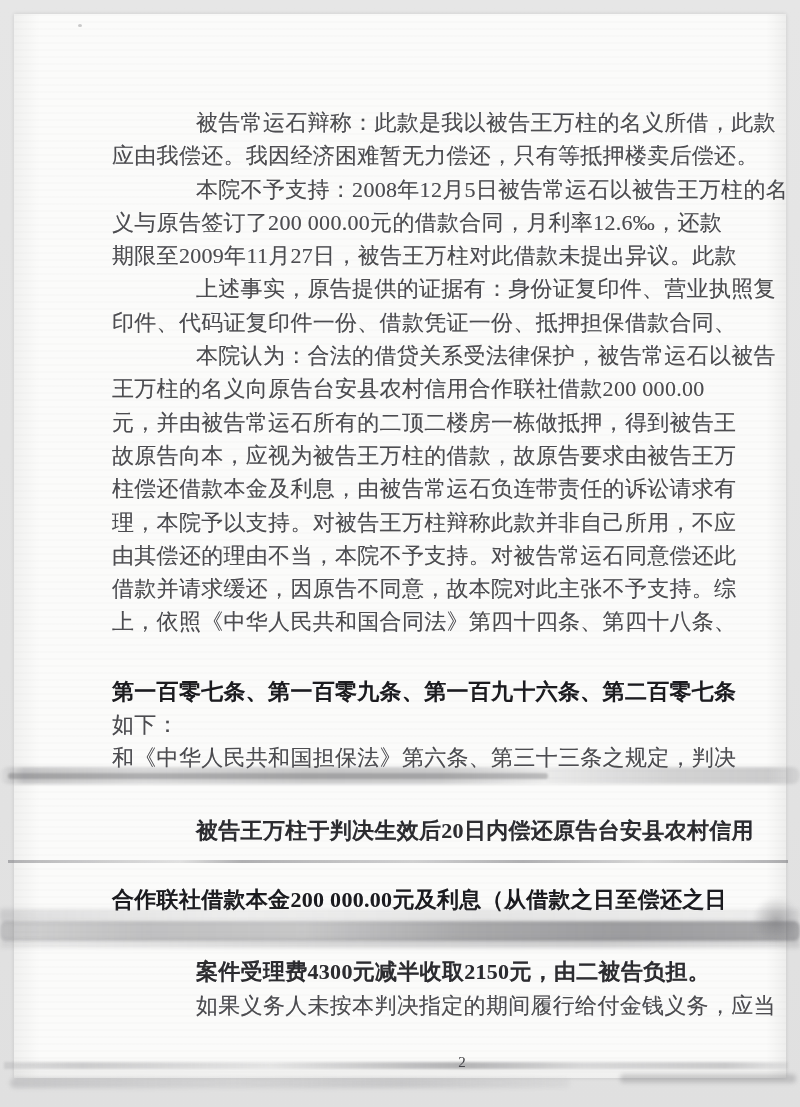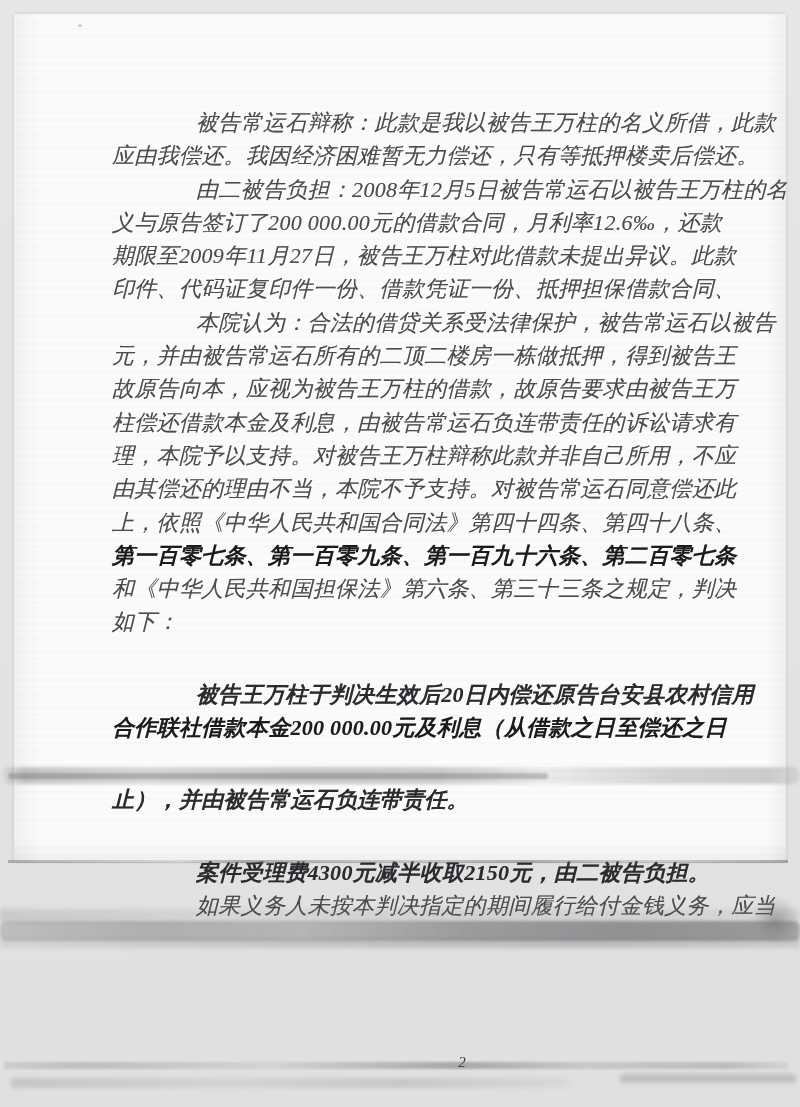--- a/index.html
+++ b/index.html
@@ -7,47 +7,46 @@
     position: relative;
     width: 800px;
     height: 1107px;
     background: linear-gradient(180deg, #e6e6e6 0%, #e3e3e3 60%, #e0e0e0 100%);
     overflow: hidden;
     font-family: "Liberation Serif", "DejaVu Serif", serif;
   }
   .page {
     position: absolute;
     left: 14px; top: 14px;
-    width: 772px; height: 848px;
+    width: 772px; height: 1064px;
     background:
       linear-gradient(to right, rgba(0,0,0,0.045), rgba(0,0,0,0) 26px),
       linear-gradient(to left, rgba(0,0,0,0.05), rgba(0,0,0,0) 20px),
       linear-gradient(to top, rgba(0,0,0,0.05), rgba(0,0,0,0) 22px),
       repeating-linear-gradient(180deg, rgba(0,0,0,0.012) 0 2px, rgba(0,0,0,0) 2px 7px),
       #fbfbfa;
     box-shadow: 0 0 4px rgba(0,0,0,0.12);
-    font-style: italic;
   }
   .content {
     position: absolute;
     left: 98px; top: 92px;
     width: 665px;
   }
   .line {
     font-size: 22px;
     line-height: 33.3px;
     height: 33.3px;
     white-space: nowrap;
     color: #4c4c50;
     letter-spacing: 0.3px;
     text-shadow: 0 0 0.6px rgba(90,90,95,0.45);
   }
   .line.indent { text-indent: 84px; }
   .line.strong { color: #2c2c30; font-weight: bold; margin-top: 39px; }
-  .line.heavy  { color: #1b1b1f; font-weight: bold; }
+  .line.heavy  { color: #1b1b1f; font-weight: bold; margin-top: 36px; }
   .footer-pagenum {
     position: absolute;
     left: 118px; top: 1040px;
     width: 660px;
     text-align: center;
     font-size: 15px;
     color: #3a3a3e;
   }
   
   .smudge { position: absolute; pointer-events: none; }
@@ -129,37 +128,39 @@
 </head>
 <body>
 
 <div class="stage">
 
   <div class="page">
     <div class="content">
 
     <div class="line indent">被告常运石辩称：此款是我以被告王万柱的名义所借，此款</div>
         <div class="line">应由我偿还。我因经济困难暂无力偿还，只有等抵押楼卖后偿还。</div>
-        <div class="line indent">由二被告负担：2008年12月5日被告常运石以被告王万柱的名</div>
+        <div class="line indent">本院不予支持：2008年12月5日被告常运石以被告王万柱的名</div>
         <div class="line">义与原告签订了200 000.00元的借款合同，月利率12.6‰，还款</div>
         <div class="line">期限至2009年11月27日，被告王万柱对此借款未提出异议。此款</div>
+        <div class="line indent">上述事实，原告提供的证据有：身份证复印件、营业执照复</div>
         <div class="line">印件、代码证复印件一份、借款凭证一份、抵押担保借款合同、</div>
         <div class="line indent">本院认为：合法的借贷关系受法律保护，被告常运石以被告</div>
+        <div class="line">王万柱的名义向原告台安县农村信用合作联社借款200 000.00</div>
         <div class="line">元，并由被告常运石所有的二顶二楼房一栋做抵押，得到被告王</div>
         <div class="line">故原告向本，应视为被告王万柱的借款，故原告要求由被告王万</div>
         <div class="line">柱偿还借款本金及利息，由被告常运石负连带责任的诉讼请求有</div>
         <div class="line">理，本院予以支持。对被告王万柱辩称此款并非自己所用，不应</div>
         <div class="line">由其偿还的理由不当，本院不予支持。对被告常运石同意偿还此</div>
+        <div class="line">借款并请求缓还，因原告不同意，故本院对此主张不予支持。综</div>
         <div class="line">上，依照《中华人民共和国合同法》第四十四条、第四十八条、</div>
         <div class="line heavy">第一百零七条、第一百零九条、第一百九十六条、第二百零七条</div>
+        <div class="line">如下：</div>
         <div class="line">和《中华人民共和国担保法》第六条、第三十三条之规定，判决</div>
-        <div class="line">如下：</div>
         <div class="line indent strong">被告王万柱于判决生效后20日内偿还原告台安县农村信用</div>
         <div class="line heavy">合作联社借款本金200 000.00元及利息（从借款之日至偿还之日</div>
-        <div class="line strong">止），并由被告常运石负连带责任。</div>
         <div class="line indent strong">案件受理费4300元减半收取2150元，由二被告负担。</div>
         <div class="line indent">如果义务人未按本判决指定的期间履行给付金钱义务，应当</div>
       </div>
     <div class="footer-pagenum">2</div>
   </div>
 
   <div class="smudge speck"></div>
   <div class="smudge band-a"></div>
   <div class="smudge band-a2"></div>
   <div class="smudge rule-line"></div>

